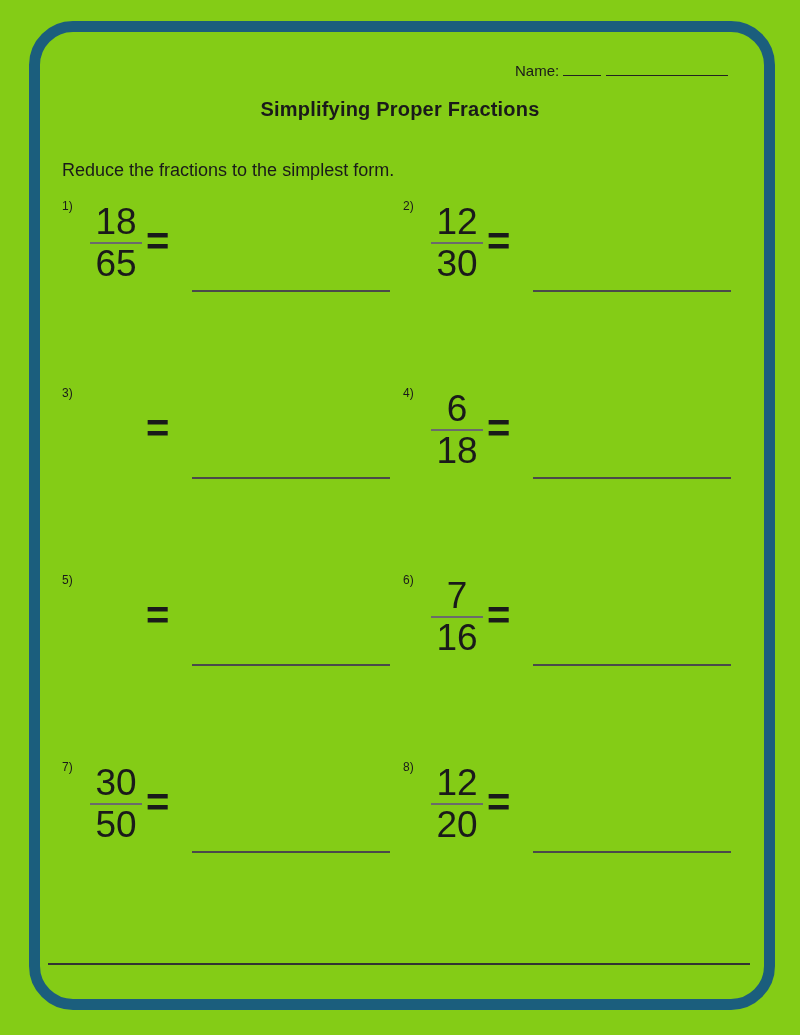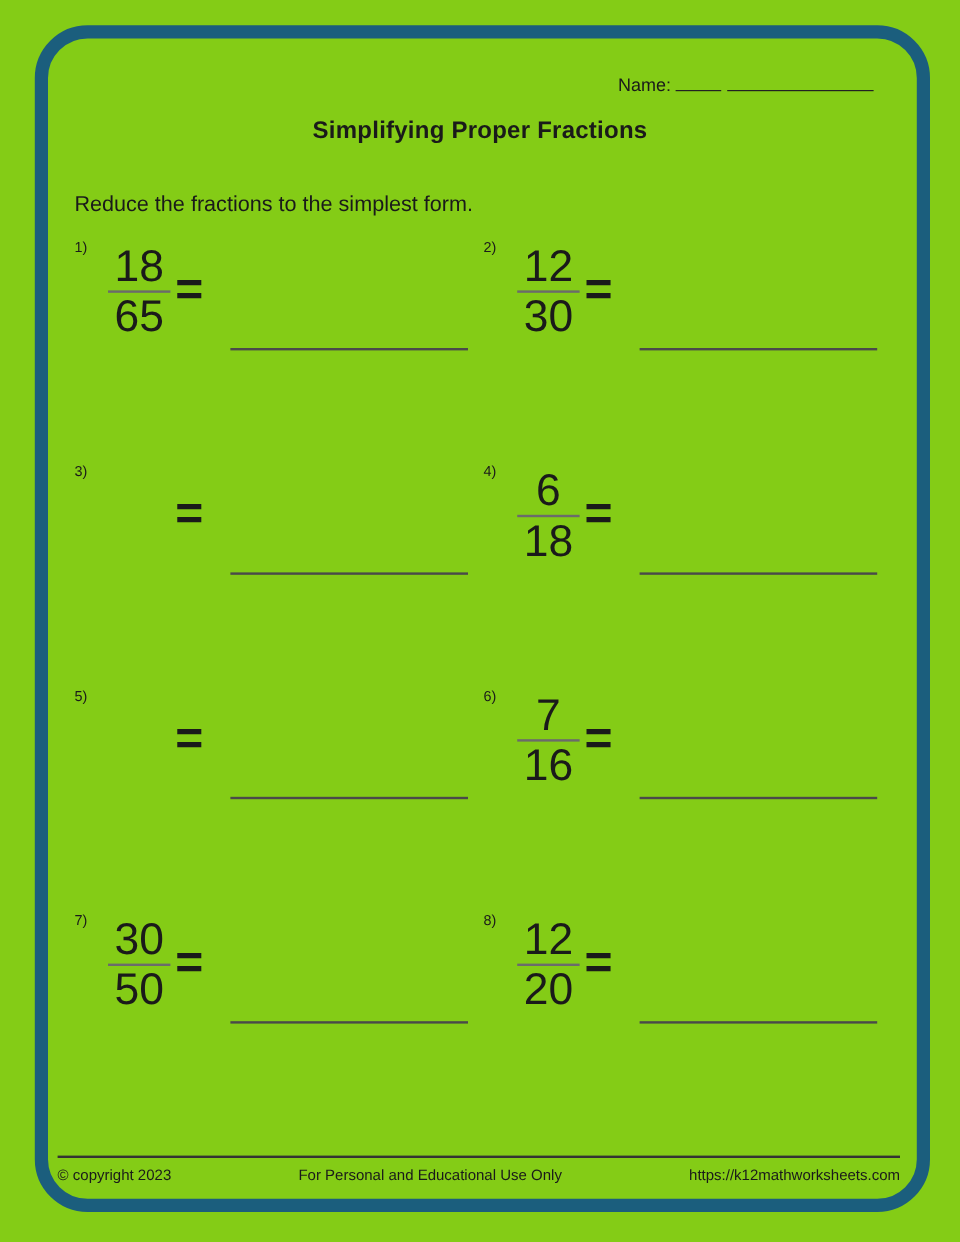--- a/index.html
+++ b/index.html
@@ -235,19 +235,14 @@
             <span class="fden">20</span>
           </span>
         </span>
       <span class="eq">=</span>
       <span class="answer-line"></span>
     </div>
 
   </div>
 
   <div class="footer-line"></div>
-  <div class="footer-text">
-    <span>© copyright 2023</span>
-    <span>For Personal and Educational Use Only</span>
-    <span>https://k12mathworksheets.com</span>
-  </div>
 
 </div>
 
 </body></html>

